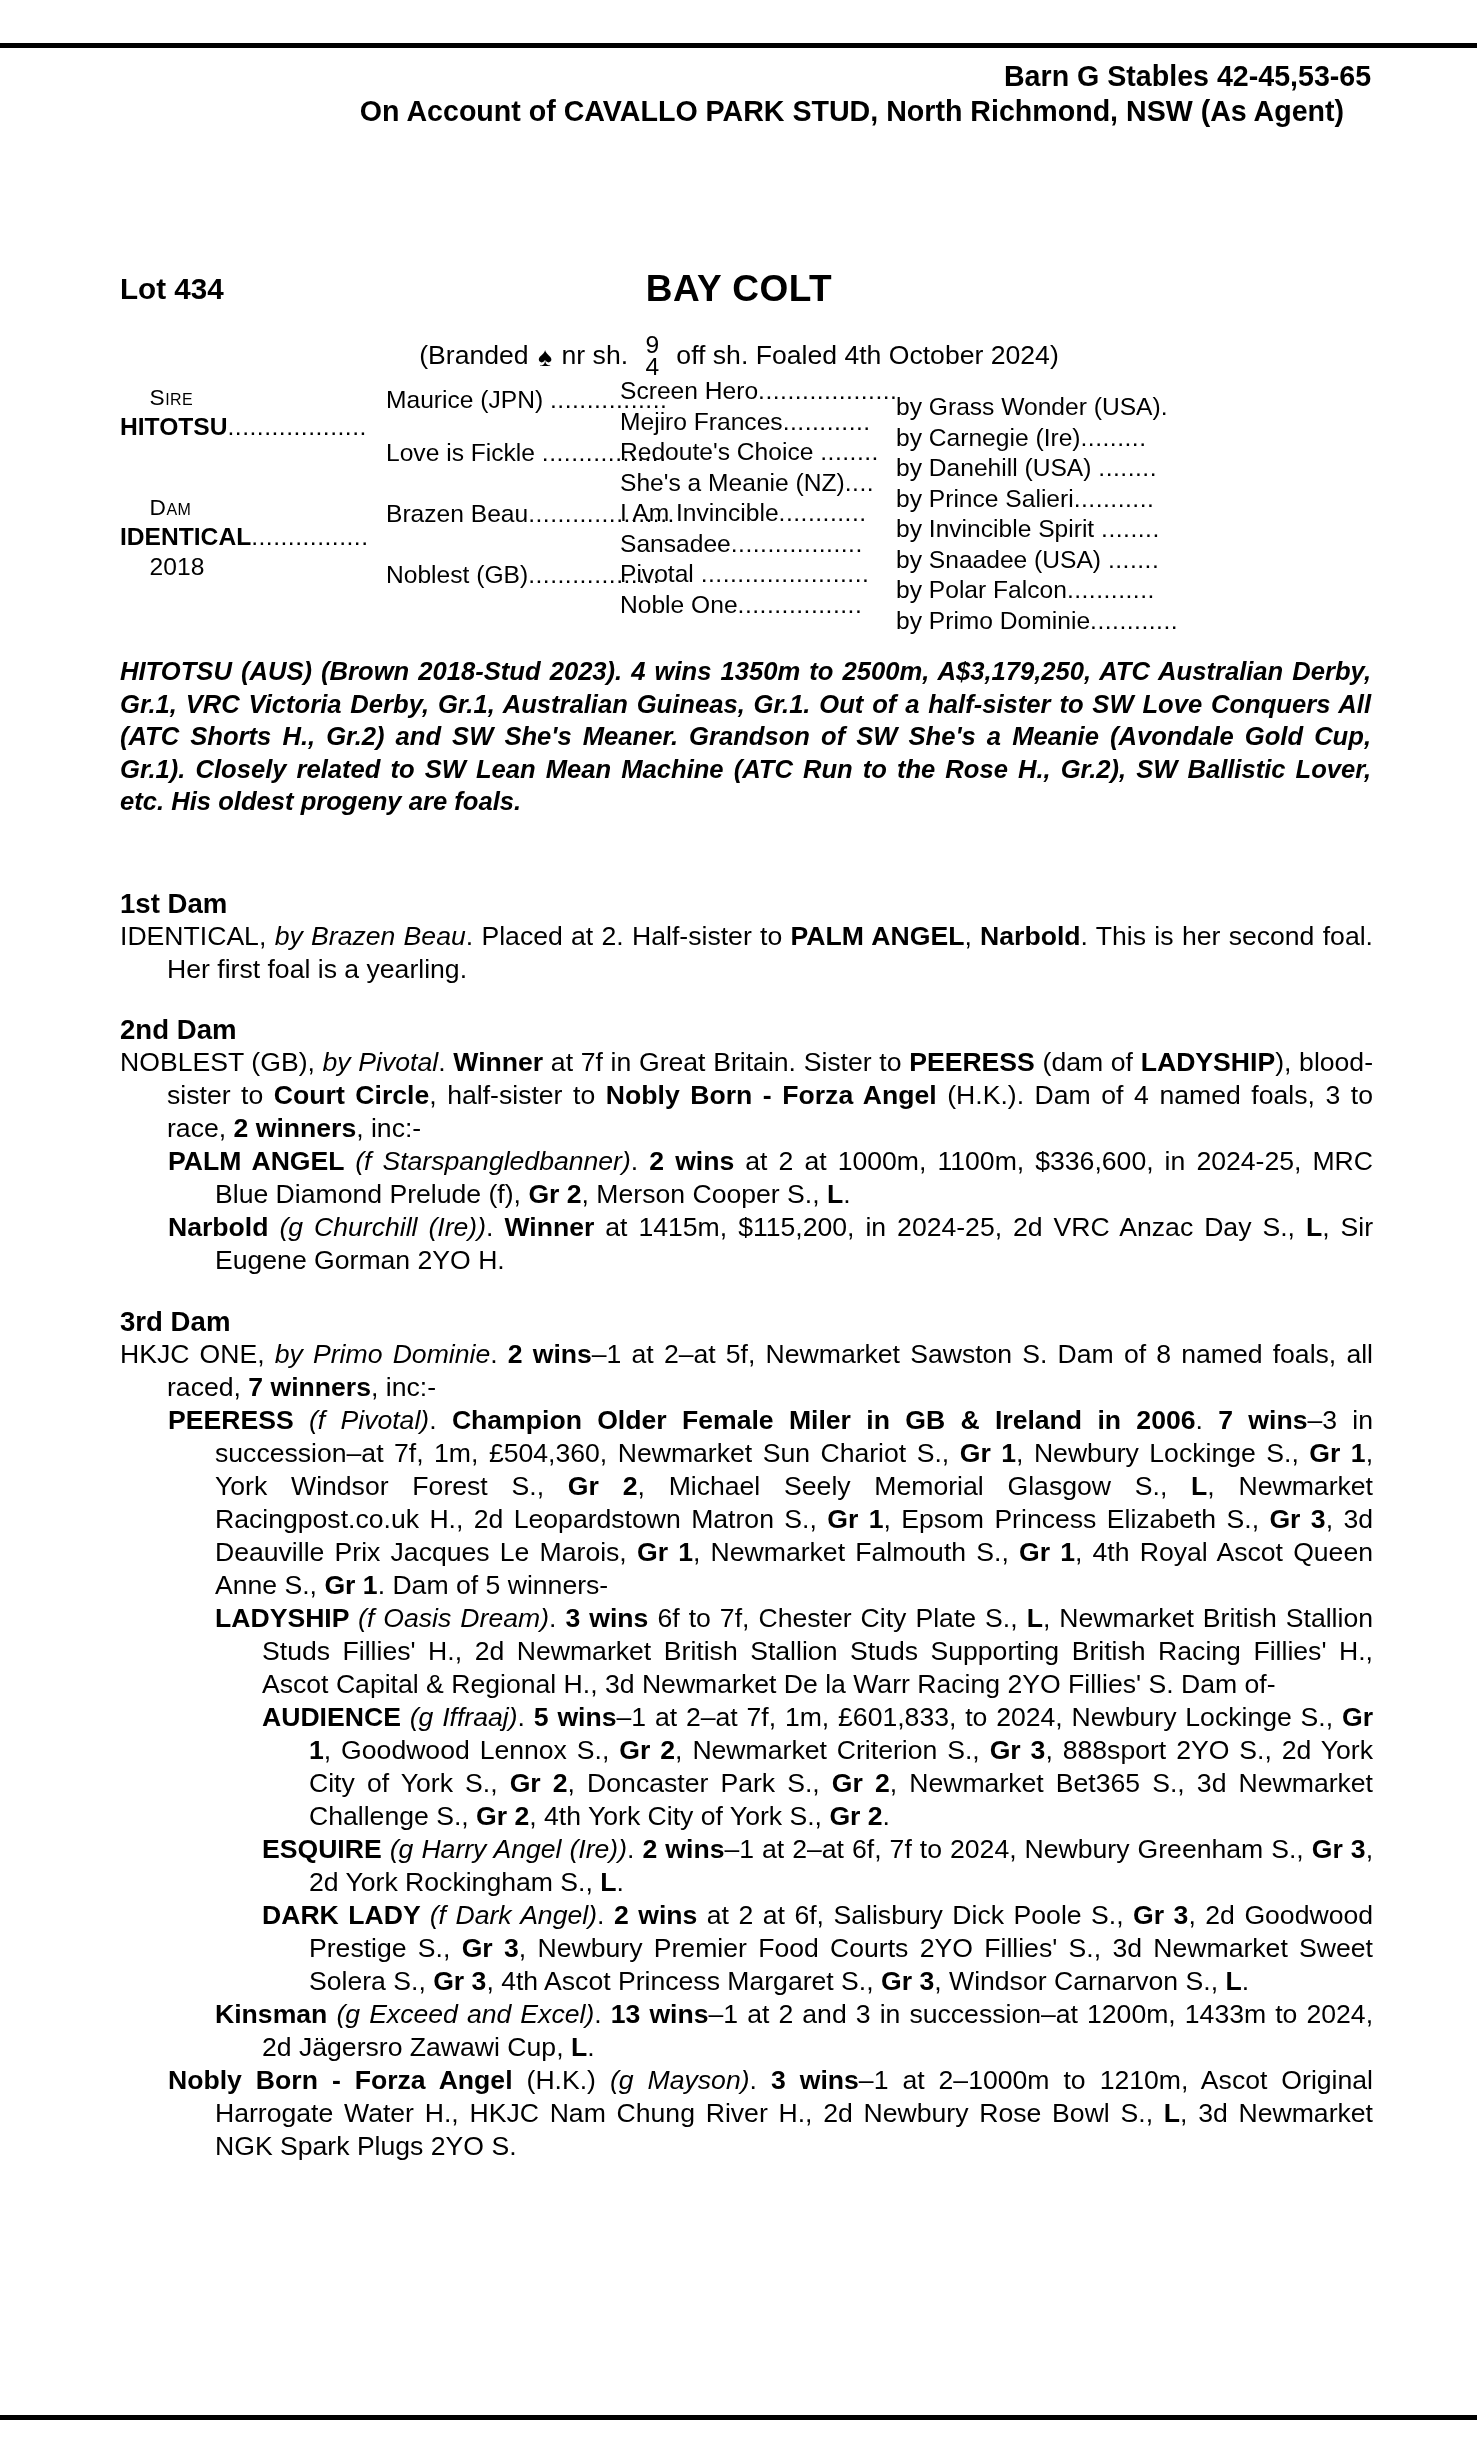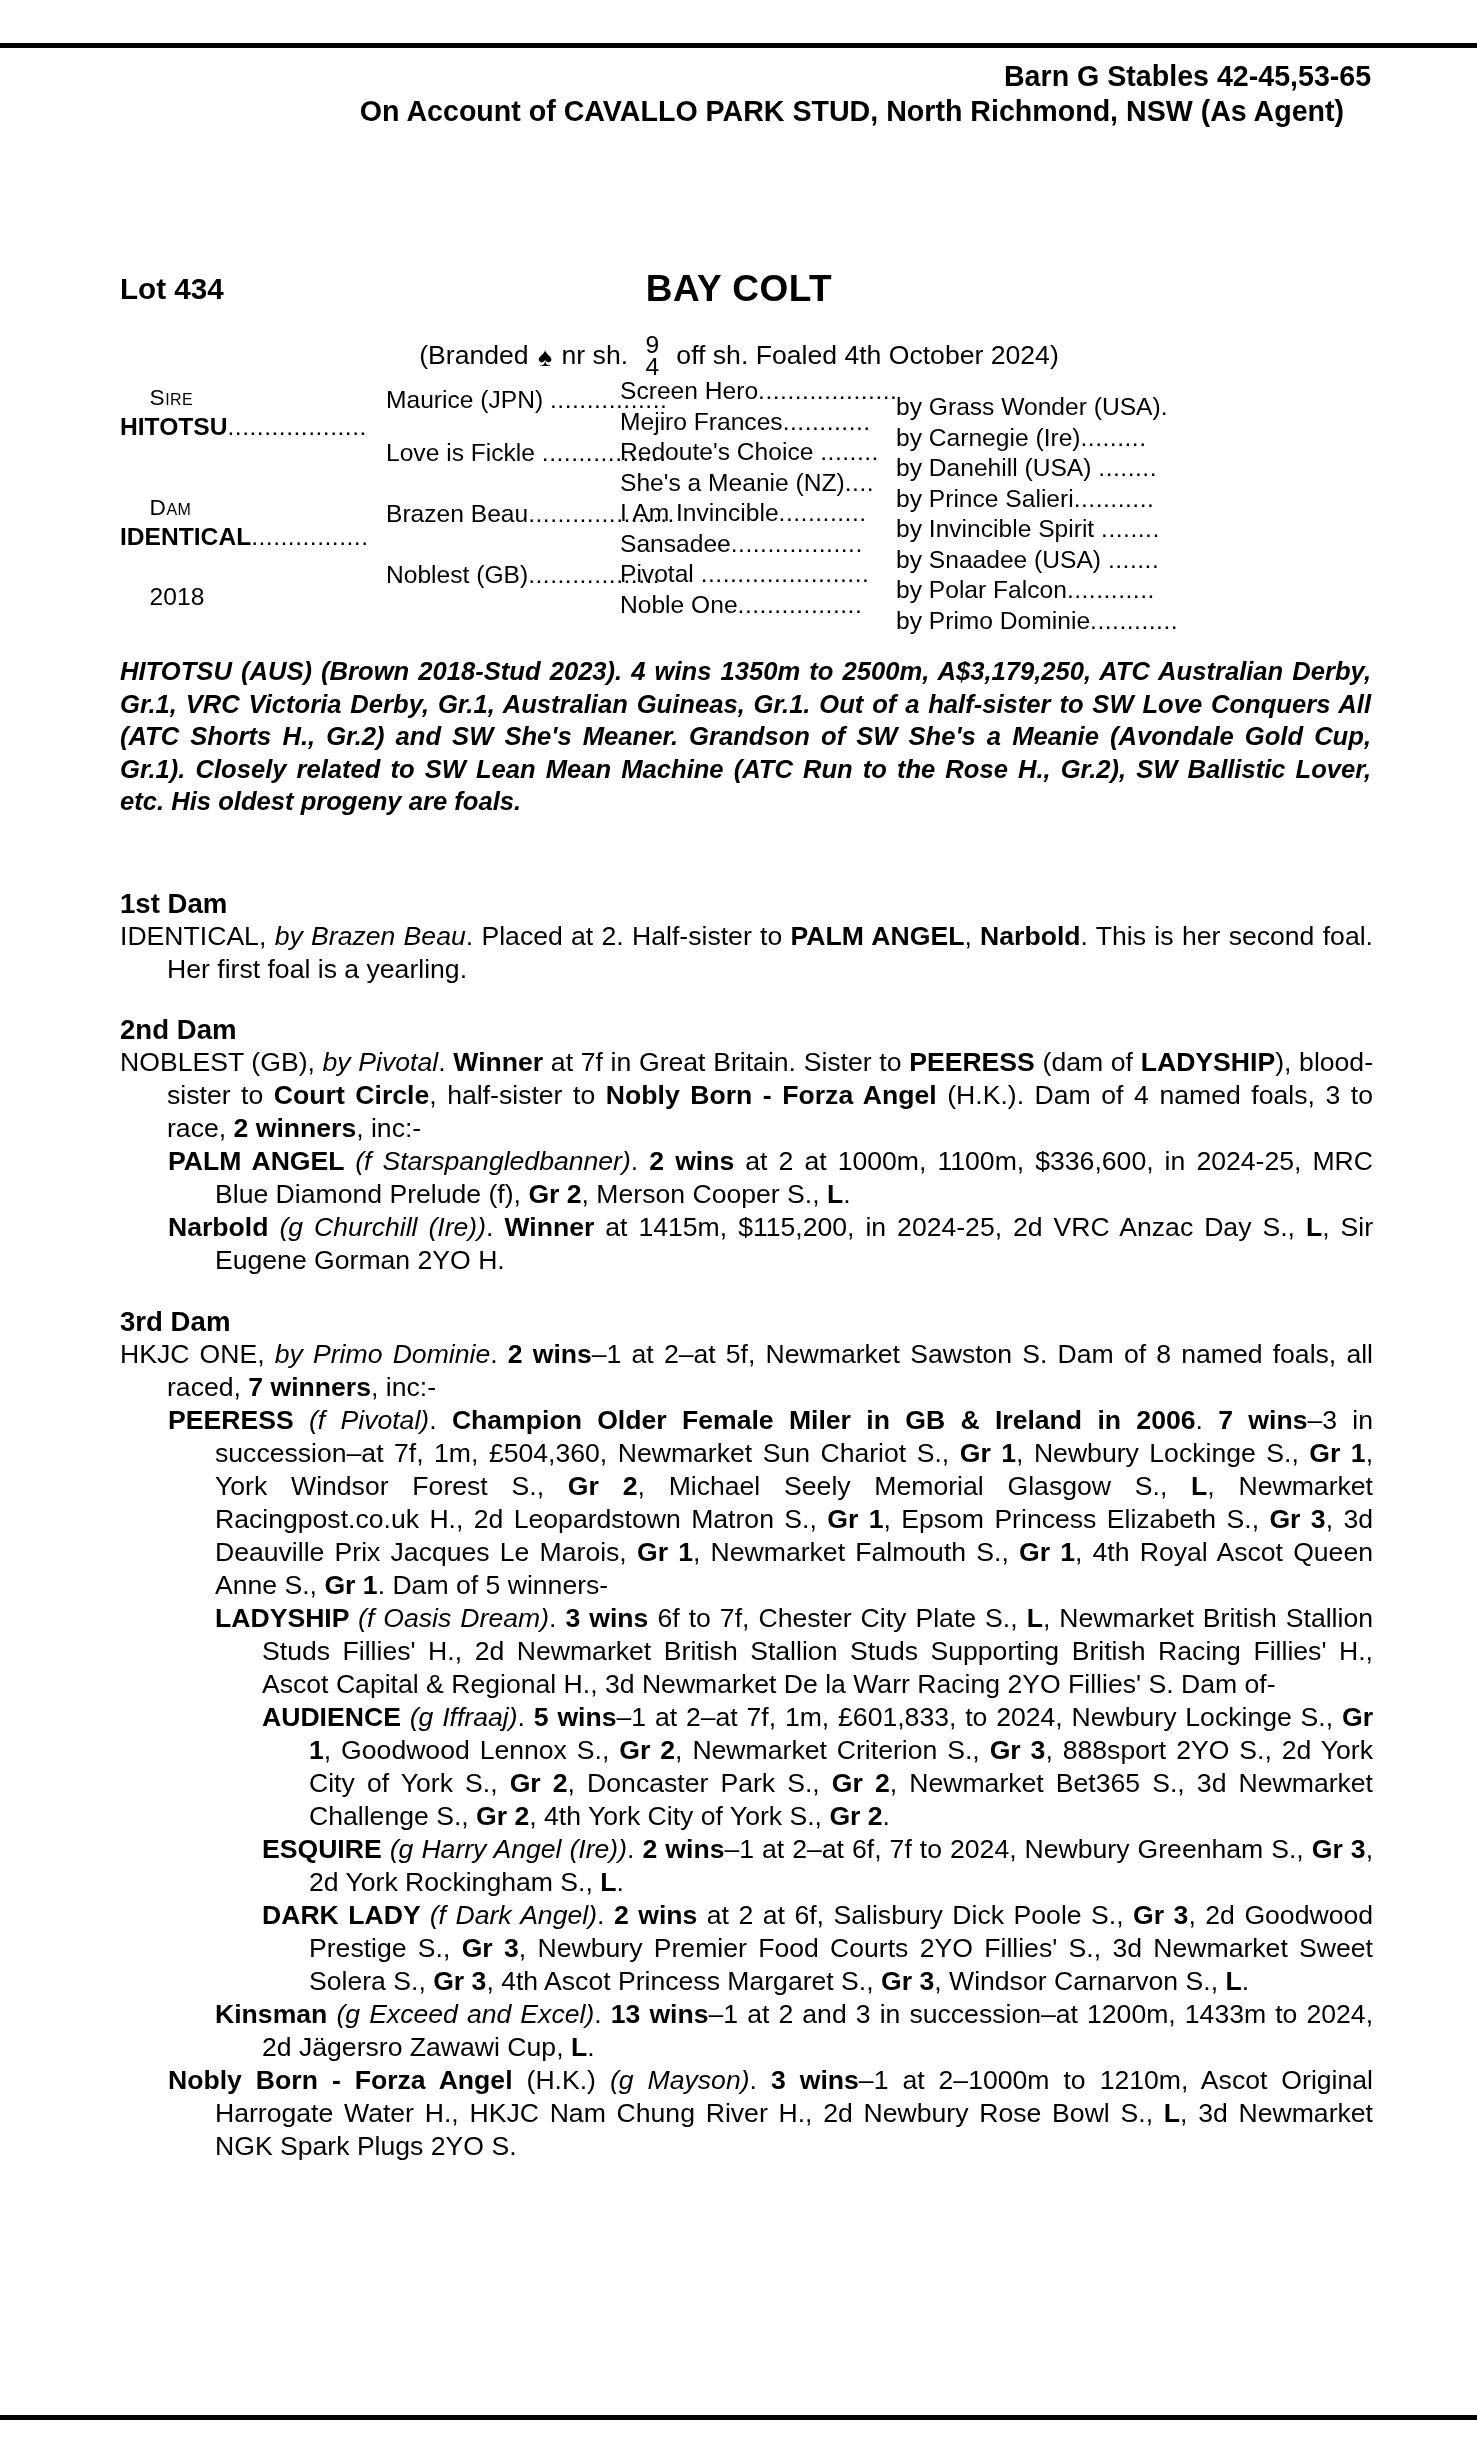--- a/index.html
+++ b/index.html
@@ -292,21 +292,21 @@
   <div class="pedigree">
 
     <div class="ped-col1">
       <div class="sire-block">
         <span class="lbl smallcaps">Sire</span>
         <span class="ped-line"><span class="ped-name-bold">HITOTSU</span><span class="leader">...................</span></span>
       </div>
       <div class="dam-block">
         <span class="lbl smallcaps">Dam</span>
         <span class="ped-line"><span class="ped-name-bold">IDENTICAL</span><span class="leader">................</span></span>
-        <span class="lbl" style="font-size:24.6px;margin-top:30px;">2018</span>
+        <span class="lbl" style="font-size:24.6px;">2018</span>
       </div>
     </div>
 
     <div class="ped-col2">
       <div class="p2-a ped-line"><span>Maurice (JPN)</span> <span class="leader">................</span></div>
       <div class="p2-b ped-line"><span>Love is Fickle</span> <span class="leader">.................</span></div>
       <div class="p2-c ped-line"><span>Brazen Beau</span><span class="leader">....................</span></div>
       <div class="p2-d ped-line"><span>Noblest (GB)</span><span class="leader">..................</span></div>
     </div>
 

